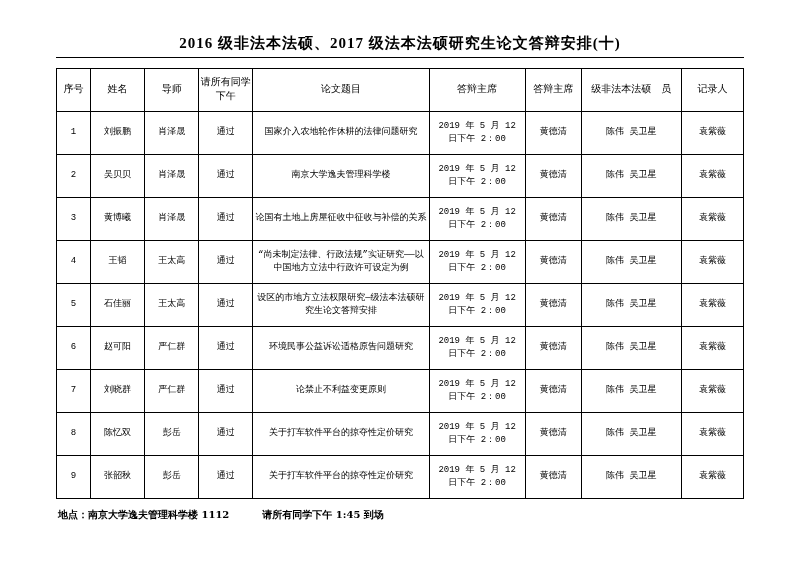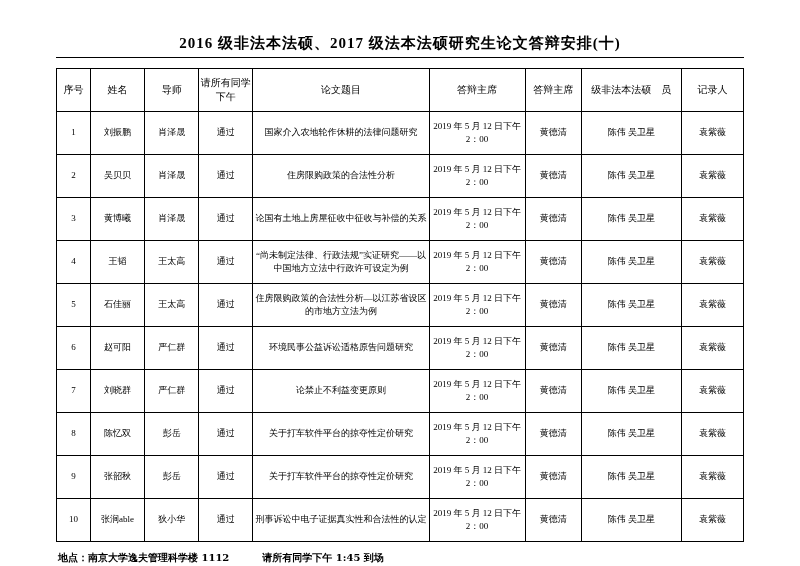--- a/index.html
+++ b/index.html
@@ -31,21 +31,21 @@
     white-space: nowrap;
   }
   .title-rule {
     border-bottom: 1px solid #000;
     margin: 0 0 10px 0;
   }
   table.sched {
     border-collapse: collapse;
     width: 100%;
     table-layout: fixed;
-    font-family: Liberation Serif, serif;
+    font-family: Liberation Mono, monospace;
   }
   table.sched th,
   table.sched td {
     border: 1px solid #000;
     text-align: center;
     vertical-align: middle;
     font-size: 9px;
     line-height: 1.45;
     padding: 3px 2px;
     word-break: break-all;
@@ -129,21 +129,21 @@
           <td>2019 年 5 月 12 日下午 2：00</td>
           <td>黄德清</td>
           <td>陈伟  吴卫星</td>
           <td>袁紫薇</td>
         </tr>
         <tr class="data-row">
           <td>2</td>
           <td>吴贝贝</td>
           <td>肖泽晟</td>
           <td>通过</td>
-          <td class="topic">住房限购政策的合法性分析</td>
+          <td class="topic">南京大学逸夫管理科学楼</td>
           <td>2019 年 5 月 12 日下午 2：00</td>
           <td>黄德清</td>
           <td>陈伟  吴卫星</td>
           <td>袁紫薇</td>
         </tr>
         <tr class="data-row">
           <td>3</td>
           <td>黄博曦</td>
           <td>肖泽晟</td>
           <td>通过</td>
@@ -162,21 +162,21 @@
           <td>2019 年 5 月 12 日下午 2：00</td>
           <td>黄德清</td>
           <td>陈伟  吴卫星</td>
           <td>袁紫薇</td>
         </tr>
         <tr class="data-row">
           <td>5</td>
           <td>石佳丽</td>
           <td>王太高</td>
           <td>通过</td>
-          <td class="topic">住房限购政策的合法性分析—以江苏省设区的市地方立法为例</td>
+          <td class="topic">设区的市地方立法权限研究—级法本法硕研究生论文答辩安排</td>
           <td>2019 年 5 月 12 日下午 2：00</td>
           <td>黄德清</td>
           <td>陈伟  吴卫星</td>
           <td>袁紫薇</td>
         </tr>
         <tr class="data-row">
           <td>6</td>
           <td>赵可阳</td>
           <td>严仁群</td>
           <td>通过</td>
@@ -207,31 +207,20 @@
           <td>黄德清</td>
           <td>陈伟  吴卫星</td>
           <td>袁紫薇</td>
         </tr>
         <tr class="data-row">
           <td>9</td>
           <td>张韶秋</td>
           <td>彭岳</td>
           <td>通过</td>
           <td class="topic">关于打车软件平台的掠夺性定价研究</td>
-          <td>2019 年 5 月 12 日下午 2：00</td>
-          <td>黄德清</td>
-          <td>陈伟  吴卫星</td>
-          <td>袁紫薇</td>
-        </tr>
-        <tr class="data-row">
-          <td>10</td>
-          <td>张涧able</td>
-          <td>狄小华</td>
-          <td>通过</td>
-          <td class="topic">刑事诉讼中电子证据真实性和合法性的认定</td>
           <td>2019 年 5 月 12 日下午 2：00</td>
           <td>黄德清</td>
           <td>陈伟  吴卫星</td>
           <td>袁紫薇</td>
         </tr>
       </tbody>
   </table>
 
   <div class="footer">
     <span>地点：南京大学逸夫管理科学楼 1112</span>

